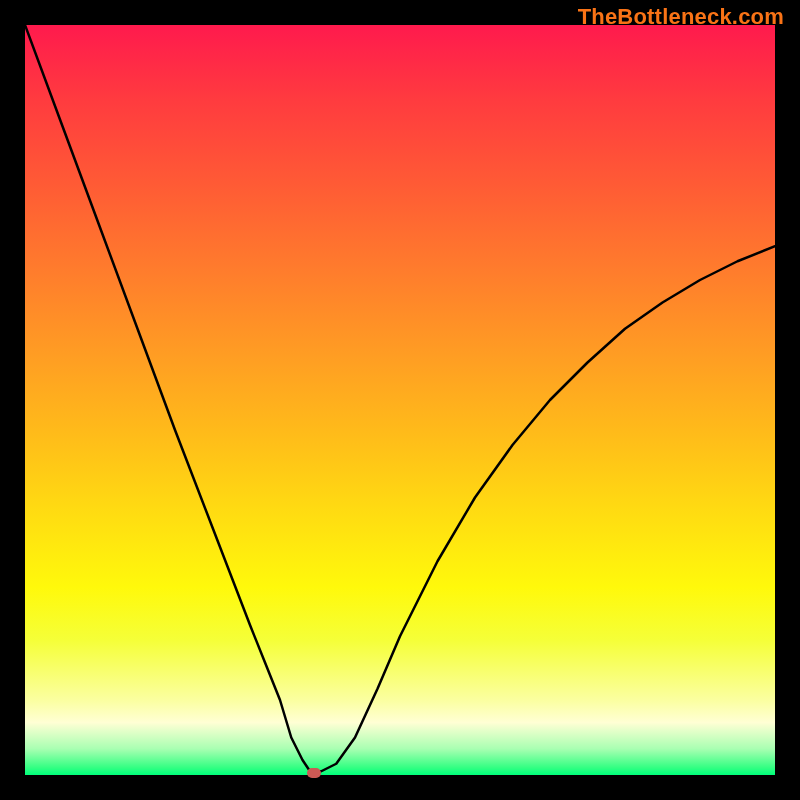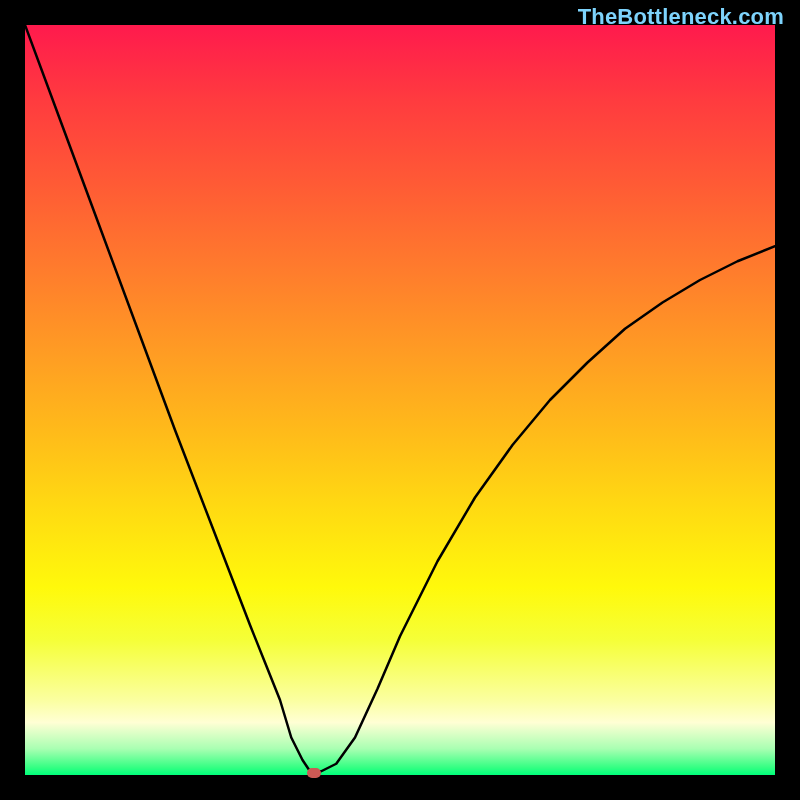--- a/index.html
+++ b/index.html
@@ -16,21 +16,21 @@
     width: 800px;
     height: 800px;
     background: #000;
   }
   .watermark {
     position: absolute;
     top: 4px;
     right: 16px;
     font-size: 22px;
     font-weight: 600;
-    color: #7dd3fc;
+    color: #f97316;
     letter-spacing: 0.2px;
     z-index: 3;
   }
   .plot-area {
     position: absolute;
     left: 25px;
     top: 25px;
     width: 750px;
     height: 750px;
     background: linear-gradient(

